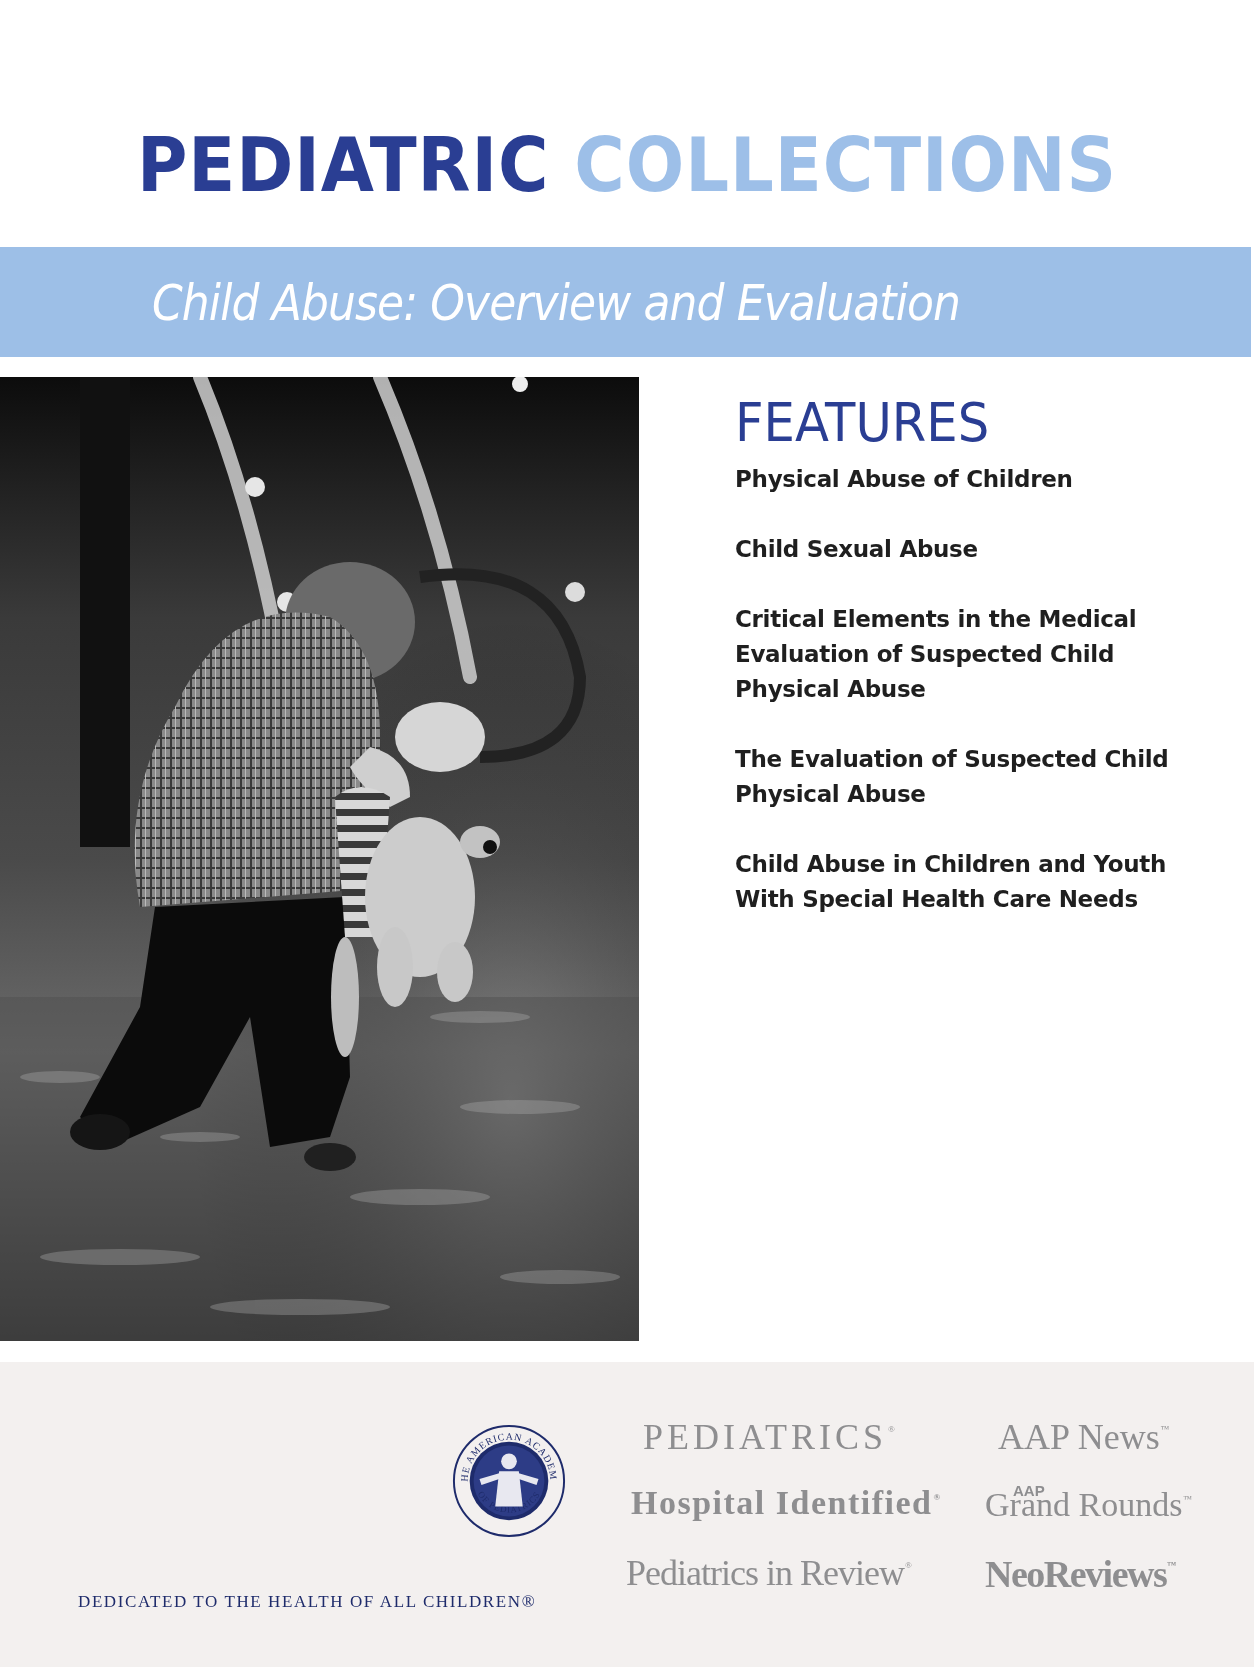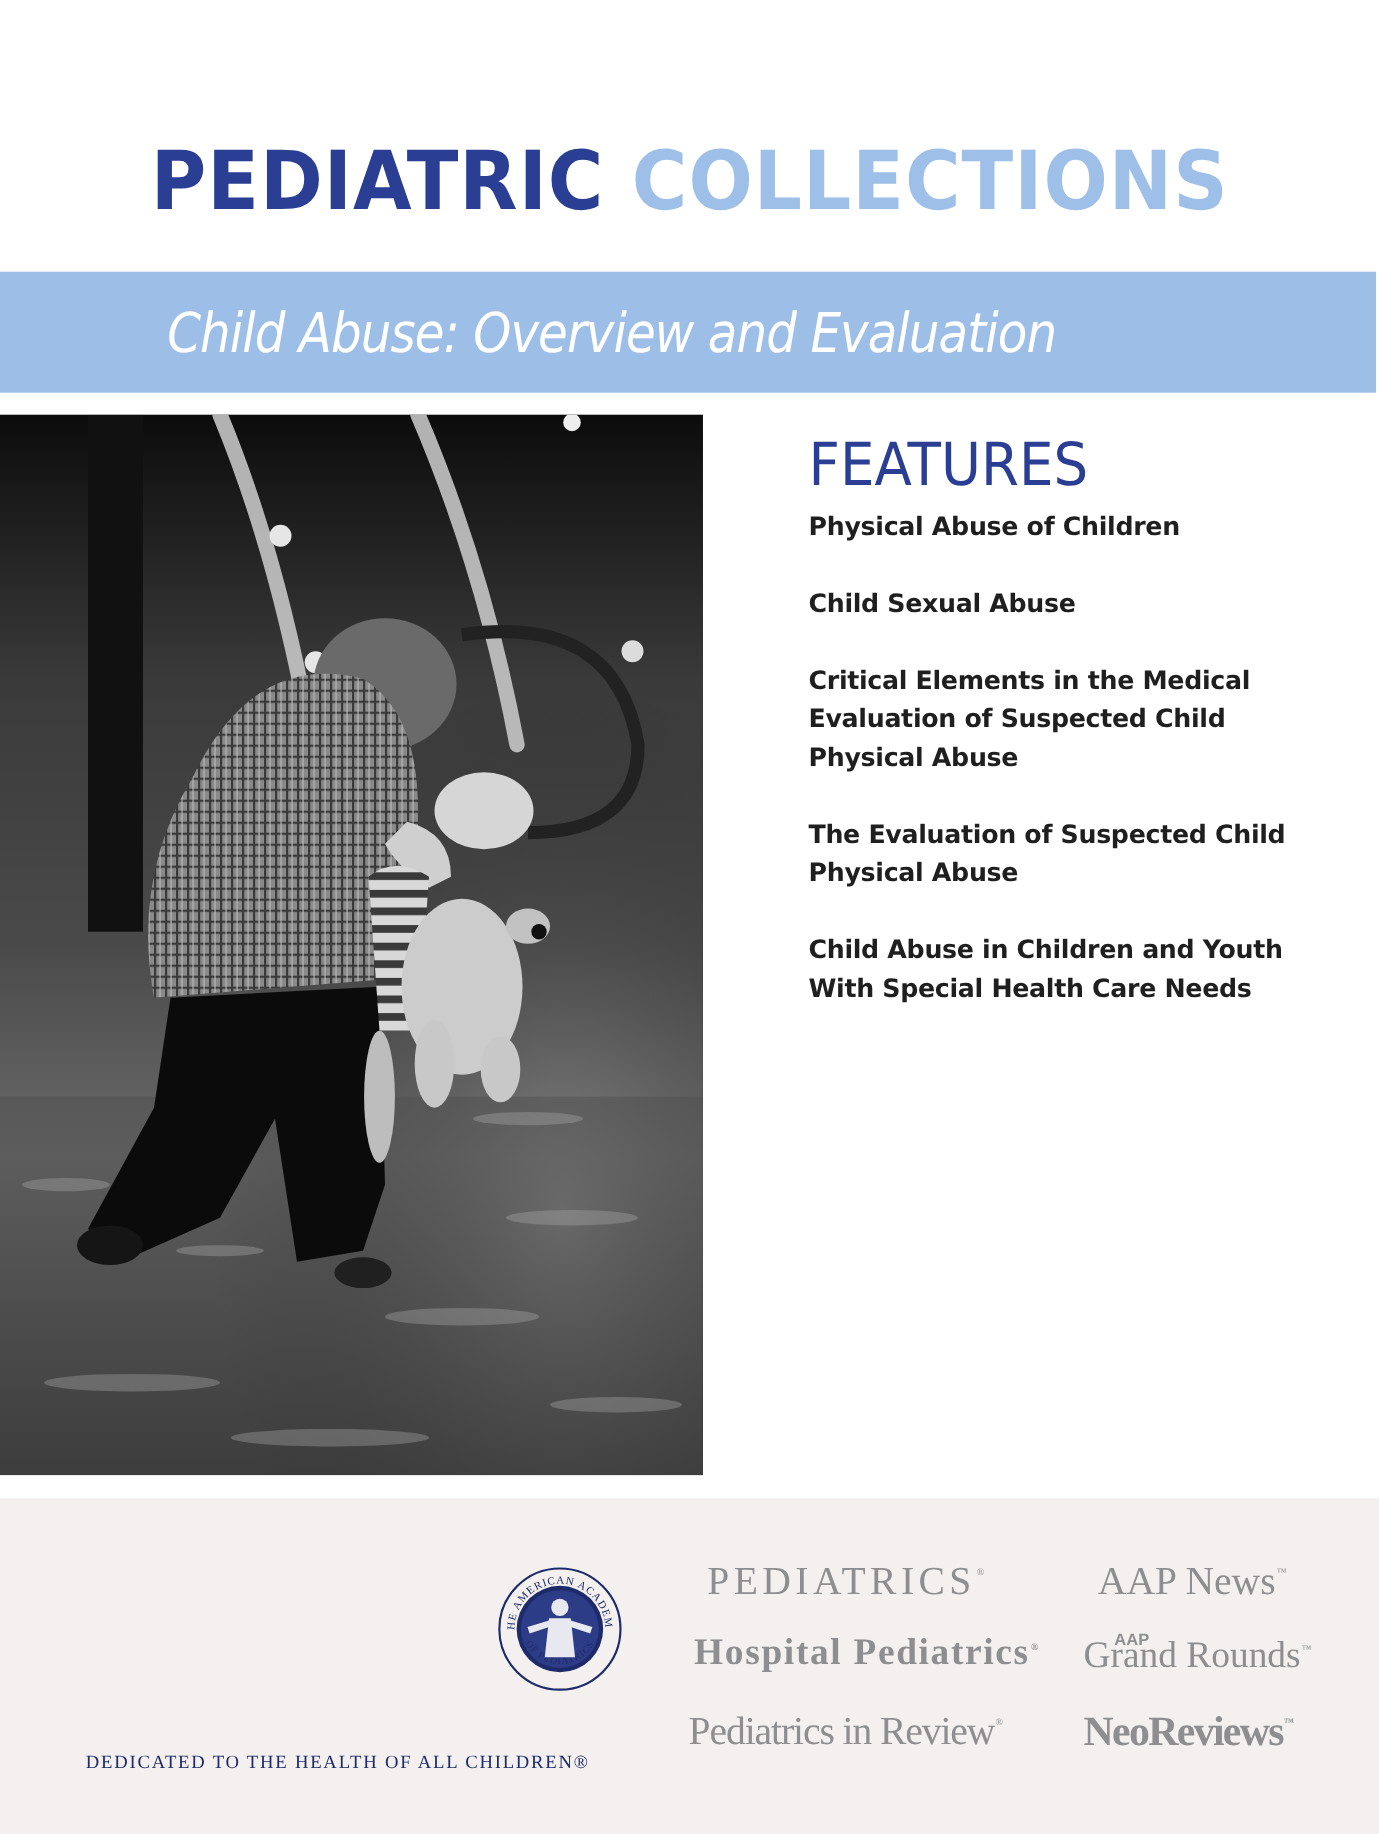--- a/index.html
+++ b/index.html
@@ -191,21 +191,21 @@
     <path d="M30 58 L50 52 L50 58 L32 64 Z M90 58 L70 52 L70 58 L88 64 Z" fill="#e8e8f0"></path>
   </svg>
 
   <div class="journal j-pediatrics">
     <span>PEDIATRICS</span><sup>®</sup>
   </div>
   <div class="journal j-aapnews">
     <span>AAP News</span><sup>™</sup>
   </div>
   <div class="journal j-hosp">
-    <span>Hospital Pediatrics</span><sup>®</sup>
+    <span>Hospital Identified</span><sup>®</sup>
   </div>
   <div class="journal j-grand">
     <span class="aap-small">AAP</span>
     <span>Grand Rounds</span><sup>™</sup>
   </div>
   <div class="journal j-pir">
     <span>Pediatrics in Review</span><sup>®</sup>
   </div>
   <div class="journal j-neo">
     <span>NeoReviews</span><sup>™</sup>

